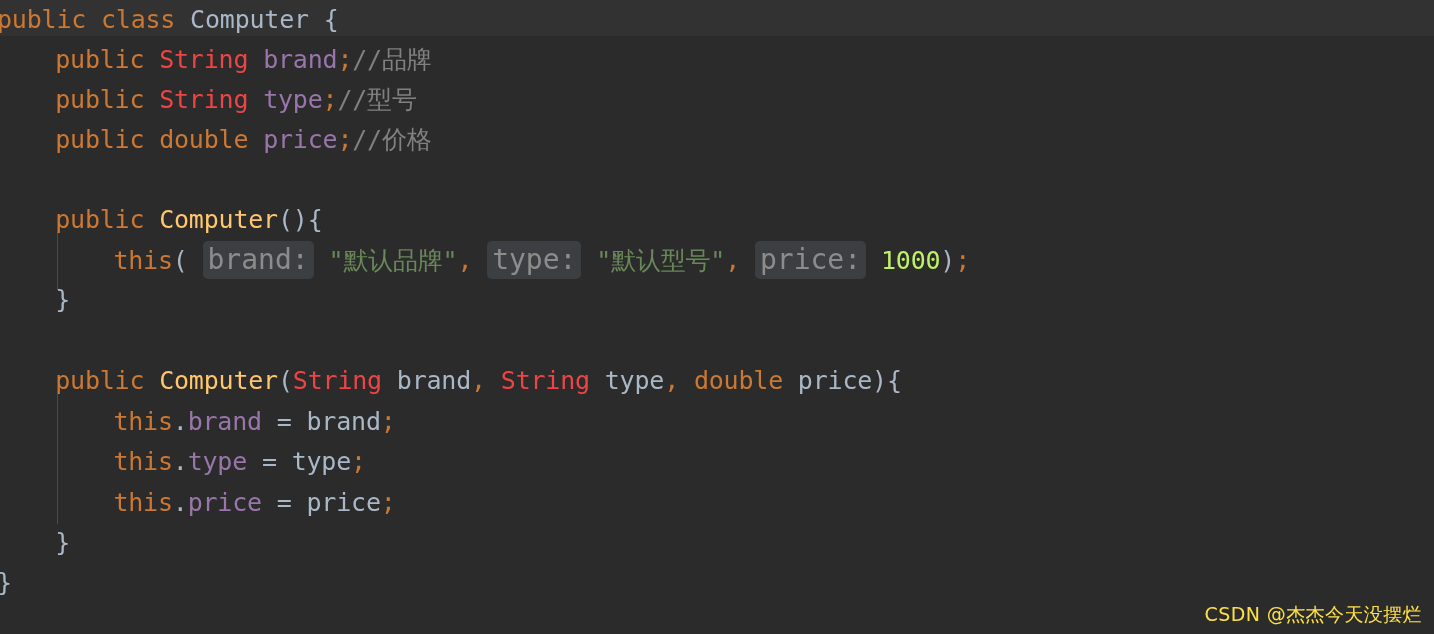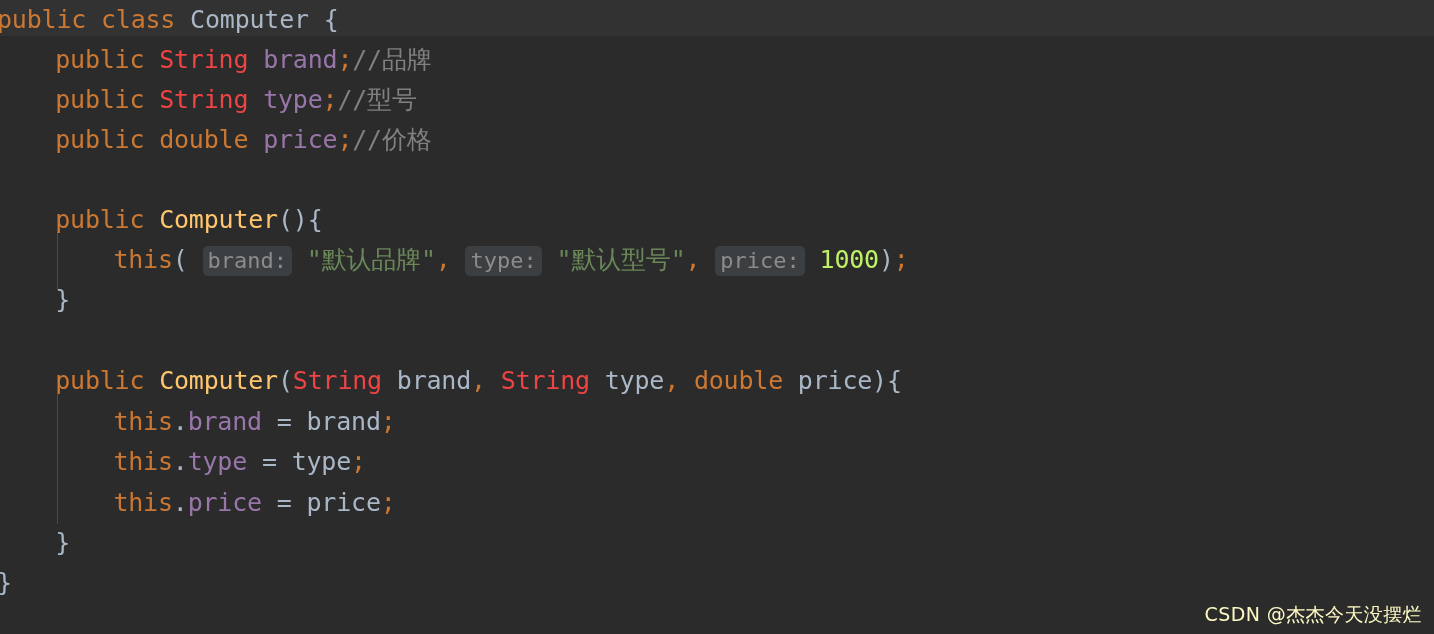--- a/index.html
+++ b/index.html
@@ -70,30 +70,30 @@
   .str     { color: #6a8759; }           
   .num     { color: #bef264; }           
   .plain   { color: #a9b7c6; }
 
   
   .hint {
     color: #8c8c8c;
     background: #3c3f41;
     border-radius: 5px;
     padding: 2px 5px 3px 5px;
-    font-size: 22px;
+    font-size: 28px;
     letter-spacing: 0;
   }
 
   
   .watermark {
     position: absolute;
     right: 12px;
     bottom: 6px;
-    color: #fef9c3;
+    color: #fde047;
     font-size: 19px;
     font-family: "DejaVu Sans", "Liberation Sans", sans-serif;
     letter-spacing: 0.4px;
     white-space: nowrap;
   }
 </style>
 </head>
 <body>
 
 <div id="editor">

